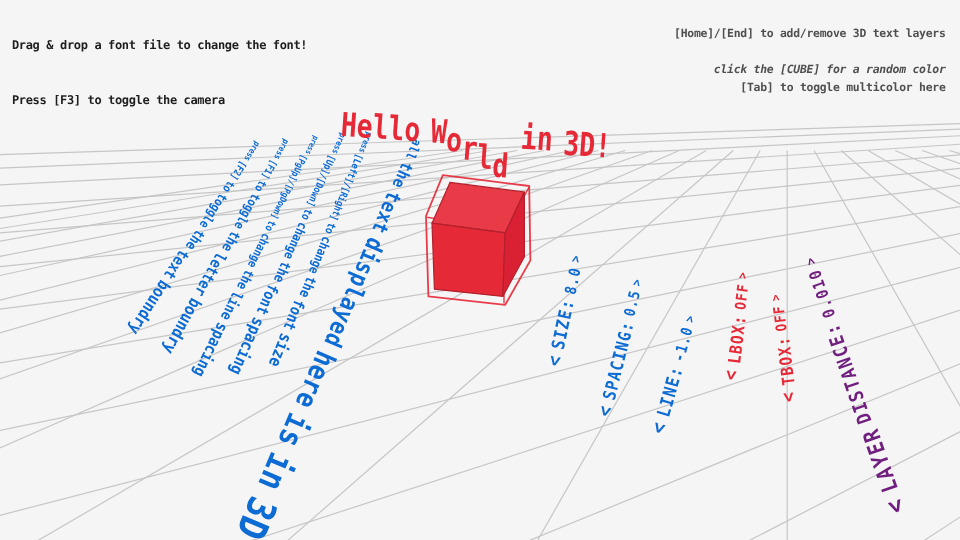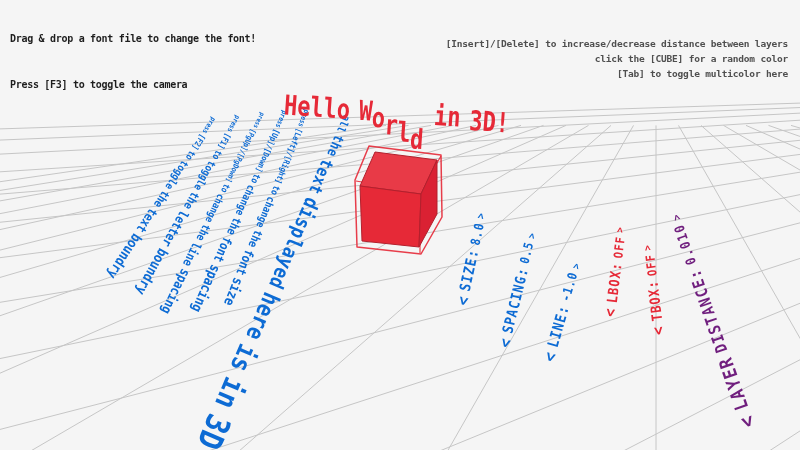--- a/index.html
+++ b/index.html
@@ -186,17 +186,17 @@
   <div id="title3d" style="left: 285px; top: 92px; color: rgb(230, 41, 55); font-size: 22px; transform: rotate(4deg) scaleY(1.25);">
       <span class="w" style="transform: translateY(0px); margin-right: 9px;">Hello</span>
       <span class="w" style="transform: translateY(0px); margin-right: 9px;"><span class="ch" style="transform: translateY(0px);">W</span><span class="ch" style="transform: translateY(5px);">o</span><span class="ch" style="transform: translateY(10px);">r</span><span class="ch" style="transform: translateY(15px);">l</span><span class="ch" style="transform: translateY(20px);">d</span></span>
       <span class="w" style="transform: translateY(0px); margin-right: 9px;">in</span>
       <span class="w" style="transform: translateY(2px);">3D!</span>
     </div>
 
   <div class="hud lhint" style="top: 33px; color: rgb(30, 30, 30);">Drag &amp; drop a font file to change the font!</div>
   <div class="hud lhint" style="top: 79px; color: rgb(30, 30, 30);">Press [F3] to toggle the camera</div>
 
-  <div class="hud rline rgray" style="top: 38px; color: rgb(79, 79, 79);">[Insert]/[Delete] to increase/decrease distance between layers</div>
-  <div class="hud rline rgray" style="top: 53px; color: rgb(79, 79, 79);">click the [CUBE] for a random color</div>
+  <div class="hud rline rgray" style="top: 23px; color: rgb(79, 79, 79);">[Home]/[End] to add/remove 3D text layers</div>
+  <div class="hud rline rgray" style="top: 53px; color: rgb(79, 79, 79); font-style: italic;">click the [CUBE] for a random color</div>
   <div class="hud rline rgray" style="top: 68px; color: rgb(79, 79, 79);">[Tab] to toggle multicolor here</div>
 
 </div>
 
 </body></html>

